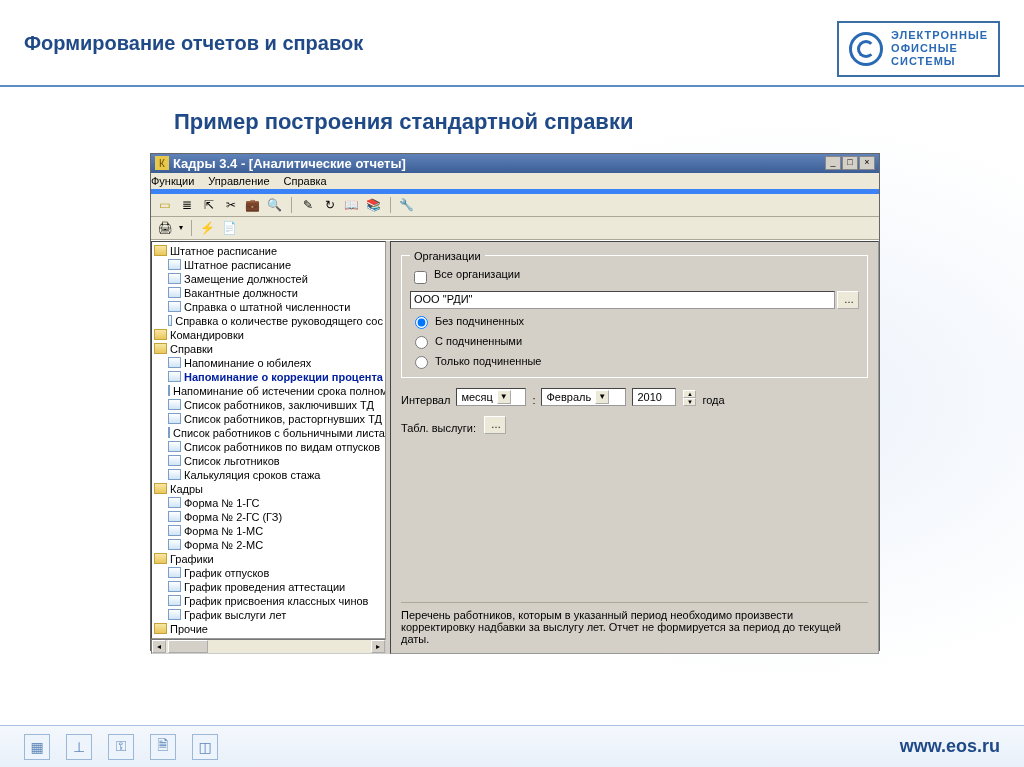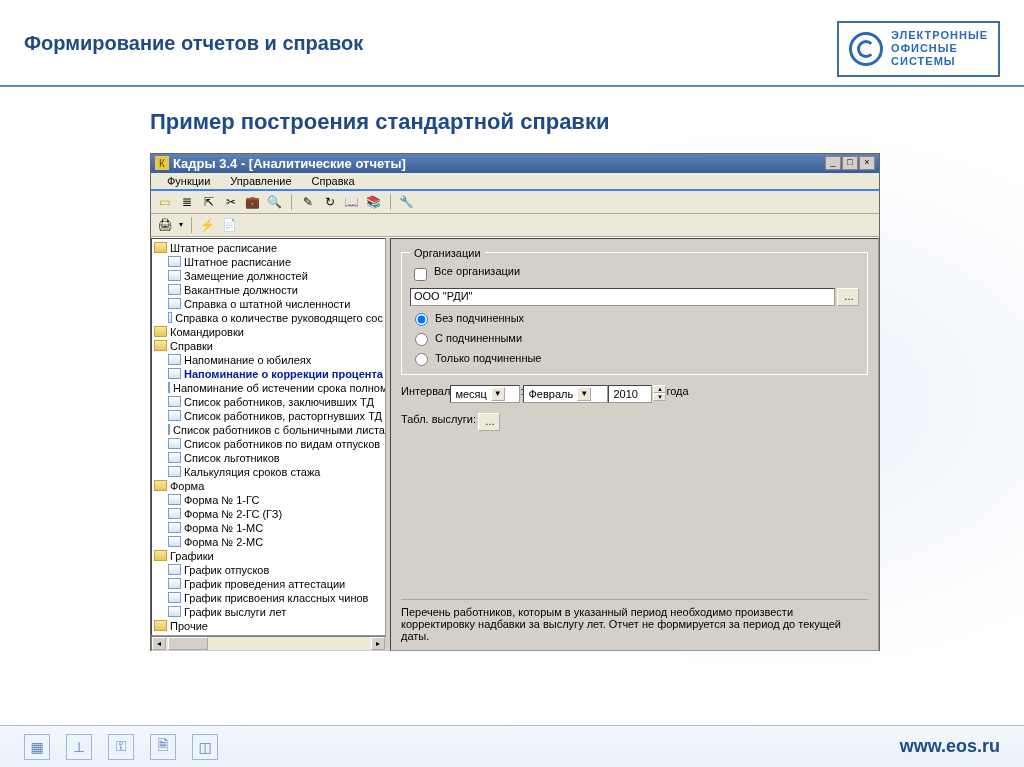--- a/index.html
+++ b/index.html
@@ -61,20 +61,21 @@
     color: #2a6ab5;
     letter-spacing: 1px;
     line-height: 1.2;
   }
   .subtitle {
     position: relative;
     font-size: 22px;
     font-weight: bold;
     color: #204a87;
     padding: 22px 0 18px 150px;
+    margin-left: 24px;
   }
   
   .app-window {
     position: relative;
     width: 730px;
     height: 498px;
     margin-left: 150px;
     border: 1px solid #666;
     background: #d4d0c8;
     display: flex;
@@ -107,24 +108,24 @@
     background: #d4d0c8;
     border: 1px solid #888;
     font-size: 9px;
     line-height: 10px;
     text-align: center;
     color: #000;
     cursor: pointer;
   }
   .menubar {
     background: #ece9d8;
-    padding: 2px 16px;
-    display: flex;
-    gap: 20px;
-    border-bottom: 2px solid #3b82f6;
+    padding: 2px 0;
+    display: flex;
+    gap: 14px;
+    border-bottom: 5px solid #3b82f6;
   }
   .menubar span { cursor: pointer; }
   .toolbar, .toolbar2 {
     background: #ece9d8;
     padding: 3px 6px;
     display: flex;
     gap: 6px;
     align-items: center;
     border-bottom: 1px solid #aca899;
   }
@@ -195,21 +196,21 @@
   }
   .btn-ellipsis {
     width: 22px; height: 18px;
     background: #ece9d8;
     border: 1px outset #fff;
     font-size: 10px;
     cursor: pointer;
     margin-left:2px;
   }
   .radio-row { display:flex; align-items:center; gap:4px; margin-top:4px; }
-  .row { display:flex; align-items:flex-start; margin-bottom:10px; }
+  .row { display:flex; align-items:flex-end; gap:6px; margin-bottom:10px; }
   .combo {
     height: 18px;
     background:#fff;
     border:1px inset #999;
     display:flex;
     align-items:center;
     padding:0 2px 0 4px;
   }
   .combo .dd {
     width:14px; height:14px;
@@ -408,21 +409,21 @@
           <div class="tree-node indent1">
             <span class="file-icon"></span>
             <span>Список льготников</span>
           </div>
           <div class="tree-node indent1">
             <span class="file-icon"></span>
             <span>Калькуляция сроков стажа</span>
           </div>
           <div class="tree-node indent0">
             <span class="folder-icon"></span>
-            <span>Форма</span>
+            <span>Кадры</span>
           </div>
           <div class="tree-node indent1">
             <span class="file-icon"></span>
             <span>Форма № 1-ГС</span>
           </div>
           <div class="tree-node indent1">
             <span class="file-icon"></span>
             <span>Форма № 2-ГС (ГЗ)</span>
           </div>
           <div class="tree-node indent1">

